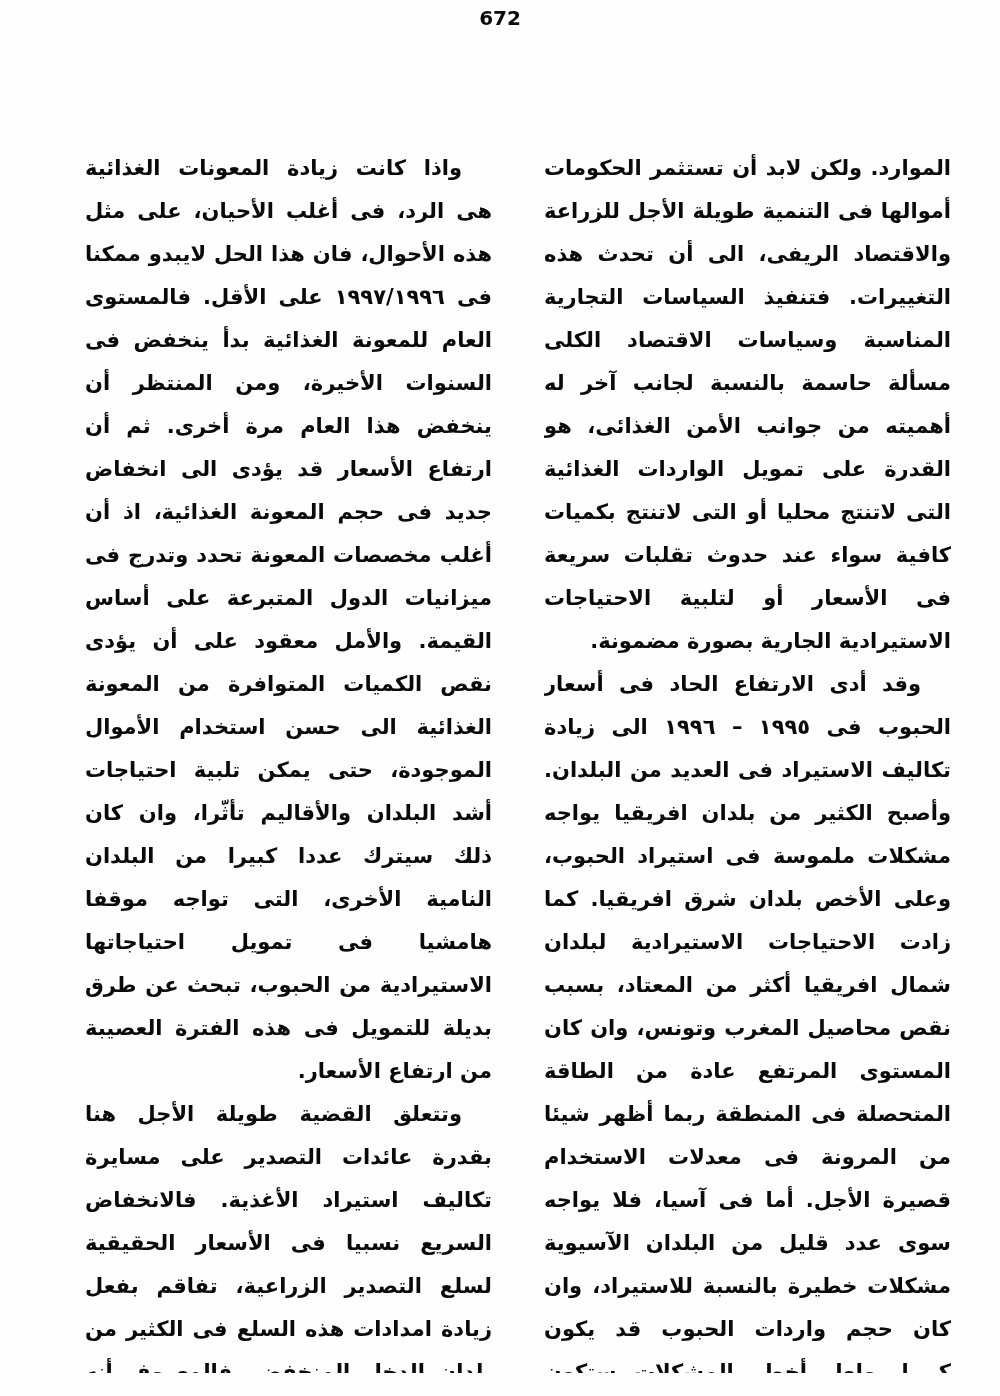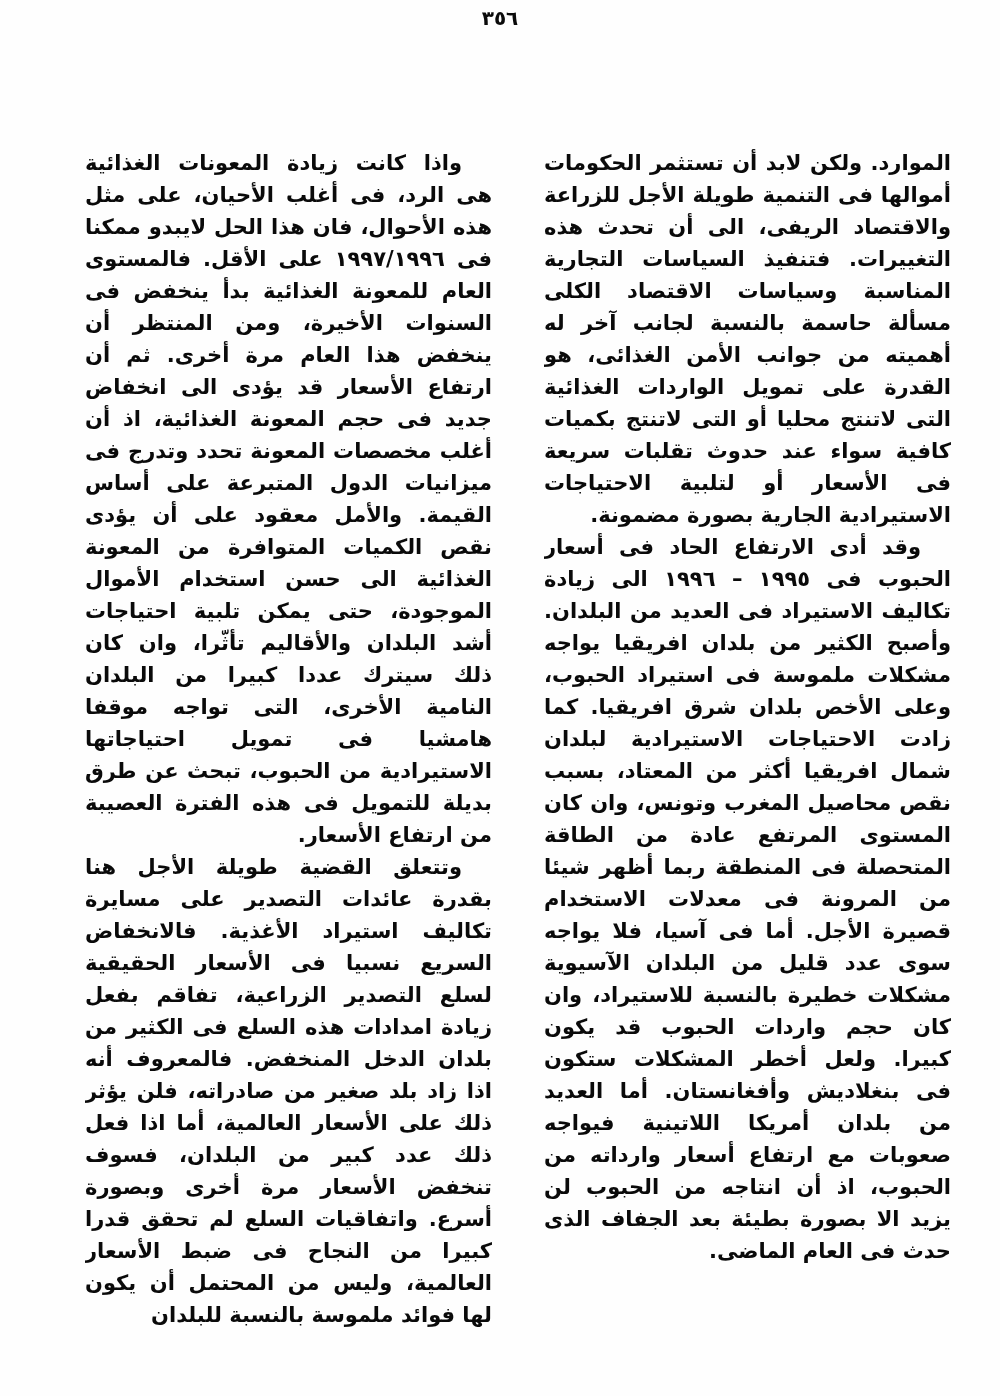--- a/index.html
+++ b/index.html
@@ -28,34 +28,34 @@
   }
   .column {
     position: absolute;
     top: 147px;
     width: 407px;
     height: 1226px;
     direction: rtl;
     text-align: justify;
     font-size: 21px;
     font-weight: bold;
-    line-height: 32px;
+    line-height: 43px;
     overflow: hidden;
   }
   .column-right { right: 49px; }   
   .column-left  { left: 85px; }
   .para { direction: rtl; }
   .para.indent { text-indent: 30px; }
 </style>
 </head>
 <body>
 
 <div class="page">
 
-  <div class="page-number">٣٥٦</div>
+  <div class="page-number">672</div>
 
   <div class="column column-right">
     <p class="para no-indent">الموارد. ولكن لابد أن تستثمر الحكومات أموالها فى التنمية طويلة الأجل للزراعة والاقتصاد الريفى، الى أن تحدث هذه التغييرات. فتنفيذ السياسات التجارية المناسبة وسياسات الاقتصاد الكلى مسألة حاسمة بالنسبة لجانب آخر له أهميته من جوانب الأمن الغذائى، هو القدرة على تمويل الواردات الغذائية التى لاتنتج محليا أو التى لاتنتج بكميات كافية سواء عند حدوث تقلبات سريعة فى الأسعار أو لتلبية الاحتياجات الاستيرادية الجارية بصورة مضمونة.</p>
     <p class="para indent">وقد أدى الارتفاع الحاد فى أسعار الحبوب فى ⁦١٩٩٥ – ١٩٩٦⁩ الى زيادة تكاليف الاستيراد فى العديد من البلدان. وأصبح الكثير من بلدان افريقيا يواجه مشكلات ملموسة فى استيراد الحبوب، وعلى الأخص بلدان شرق افريقيا. كما زادت الاحتياجات الاستيرادية لبلدان شمال افريقيا أكثر من المعتاد، بسبب نقص محاصيل المغرب وتونس، وان كان المستوى المرتفع عادة من الطاقة المتحصلة فى المنطقة ربما أظهر شيئا من المرونة فى معدلات الاستخدام قصيرة الأجل. أما فى آسيا، فلا يواجه سوى عدد قليل من البلدان الآسيوية مشكلات خطيرة بالنسبة للاستيراد، وان كان حجم واردات الحبوب قد يكون كبيرا. ولعل أخطر المشكلات ستكون فى بنغلاديش وأفغانستان. أما العديد من بلدان أمريكا اللاتينية فيواجه صعوبات مع ارتفاع أسعار وارداته من الحبوب، اذ أن انتاجه من الحبوب لن يزيد الا بصورة بطيئة بعد الجفاف الذى حدث فى العام الماضى.</p>
   </div>
 
   <div class="column column-left">
     <p class="para indent">واذا كانت زيادة المعونات الغذائية هى الرد، فى أغلب الأحيان، على مثل هذه الأحوال، فان هذا الحل لايبدو ممكنا فى ١٩٩٧/١٩٩٦ على الأقل. فالمستوى العام للمعونة الغذائية بدأ ينخفض فى السنوات الأخيرة، ومن المنتظر أن ينخفض هذا العام مرة أخرى. ثم أن ارتفاع الأسعار قد يؤدى الى انخفاض جديد فى حجم المعونة الغذائية، اذ أن أغلب مخصصات المعونة تحدد وتدرج فى ميزانيات الدول المتبرعة على أساس القيمة. والأمل معقود على أن يؤدى نقص الكميات المتوافرة من المعونة الغذائية الى حسن استخدام الأموال الموجودة، حتى يمكن تلبية احتياجات أشد البلدان والأقاليم تأثّرا، وان كان ذلك سيترك عددا كبيرا من البلدان النامية الأخرى، التى تواجه موقفا هامشيا فى تمويل احتياجاتها الاستيرادية من الحبوب، تبحث عن طرق بديلة للتمويل فى هذه الفترة العصيبة من ارتفاع الأسعار.</p>
     <p class="para indent">وتتعلق القضية طويلة الأجل هنا بقدرة عائدات التصدير على مسايرة تكاليف استيراد الأغذية. فالانخفاض السريع نسبيا فى الأسعار الحقيقية لسلع التصدير الزراعية، تفاقم بفعل زيادة امدادات هذه السلع فى الكثير من بلدان الدخل المنخفض. فالمعروف أنه اذا زاد بلد صغير من صادراته، فلن يؤثر ذلك على الأسعار العالمية، أما اذا فعل ذلك عدد كبير من البلدان، فسوف تنخفض الأسعار مرة أخرى وبصورة أسرع. واتفاقيات السلع لم تحقق قدرا كبيرا من النجاح فى ضبط الأسعار العالمية، وليس من المحتمل أن يكون لها فوائد ملموسة بالنسبة للبلدان</p>
   </div>

